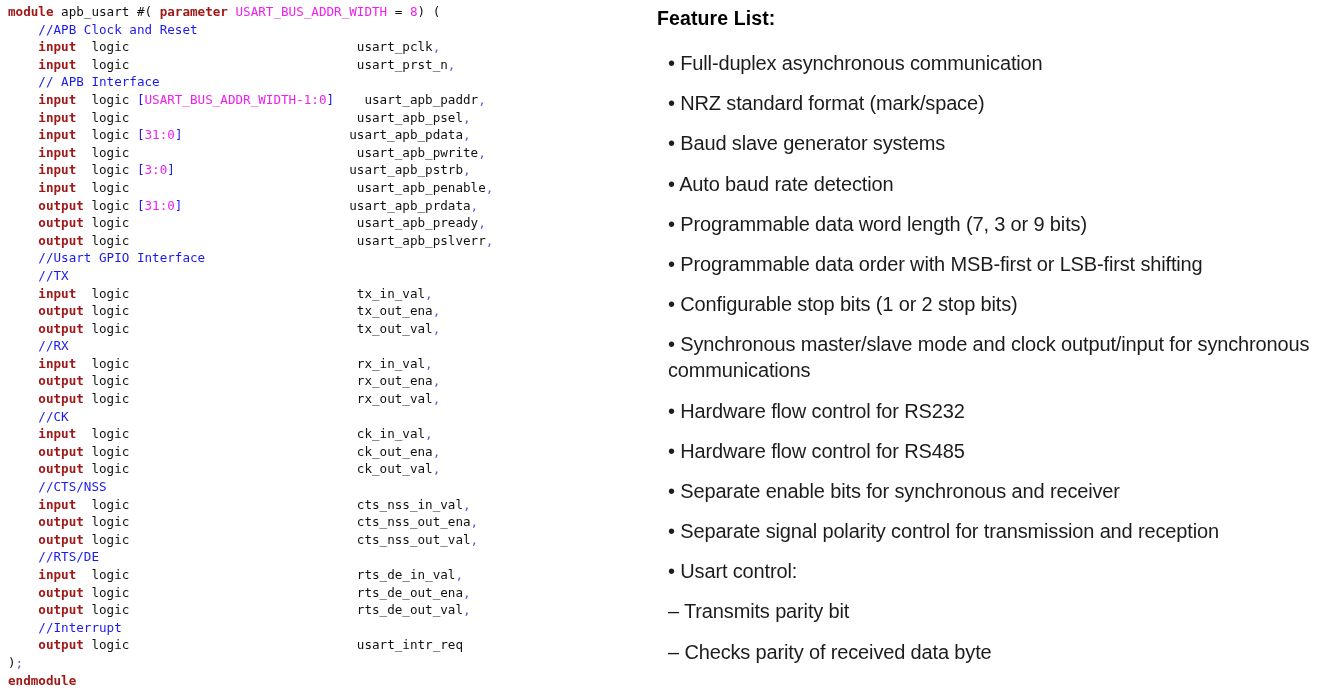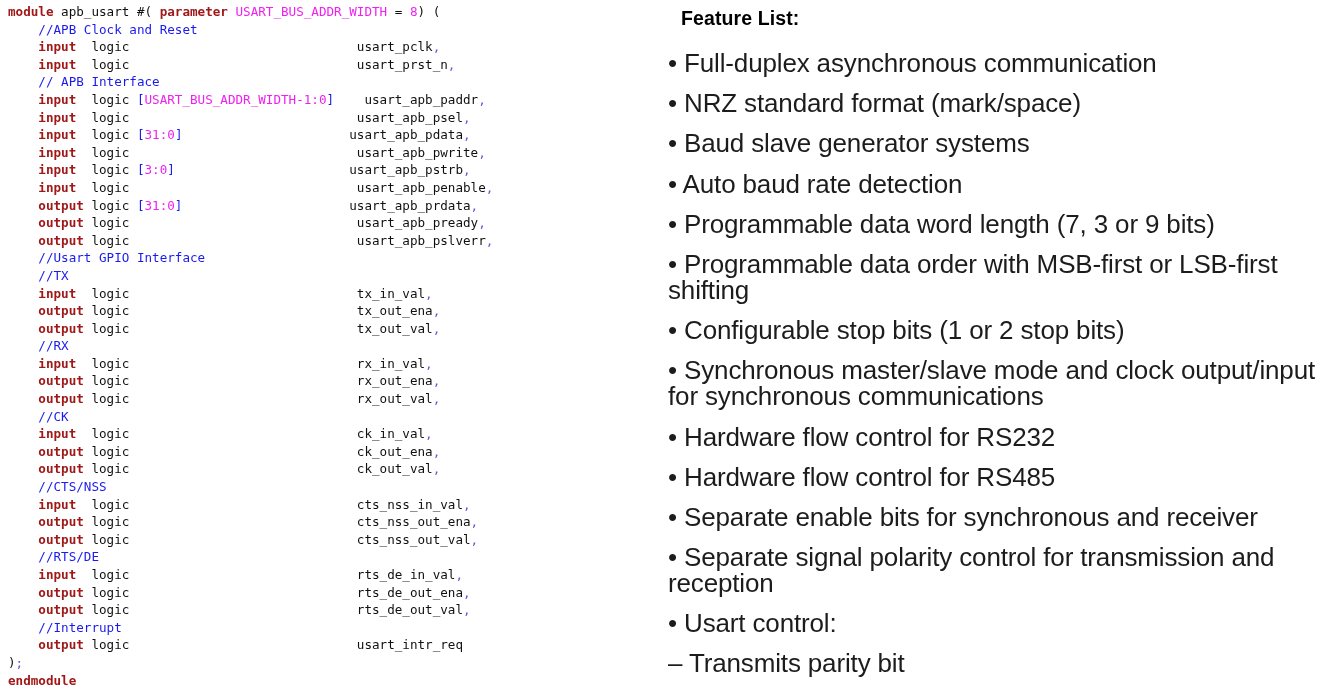--- a/index.html
+++ b/index.html
@@ -60,37 +60,37 @@
     position: absolute;
     left: 655px;
     top: 0;
     width: 672px;
     height: 694px;
     background: #ffffff;
     overflow: hidden;
   }
   #feature-title {
     position: absolute;
-    left: 26px;
+    left: 2px;
     top: 7px;
     font-family: "Liberation Sans", sans-serif;
     font-size: 19.5px;
     font-weight: bold;
     color: #000000;
     letter-spacing: 0.1px;
   }
   #feature-items {
     position: absolute;
     left: 13px;
     top: 50px;
     width: 660px;
   }
   .feat {
     font-family: "Liberation Sans", sans-serif;
-    font-size: 26px;
+    font-size: 20px;
     color: #1c1c1c;
     line-height: 26px;
     margin-bottom: 14.2px;
     letter-spacing: -0.15px;
     white-space: normal;
   }
 </style>
 </head>
 <body>
 

